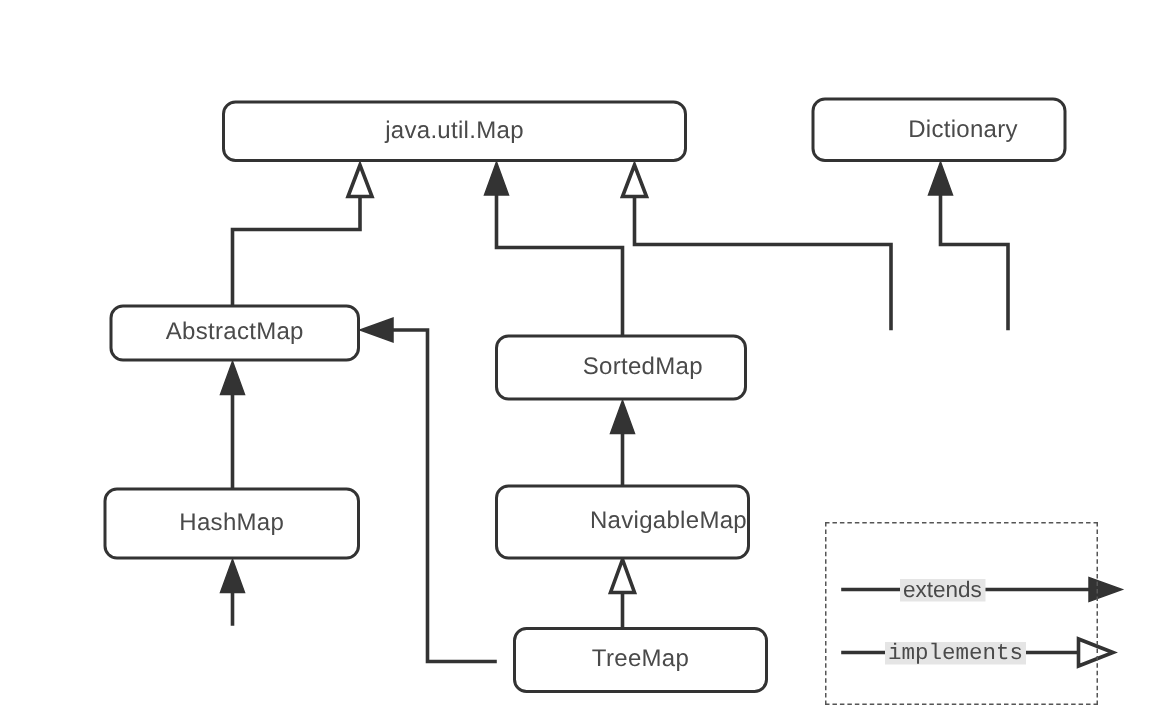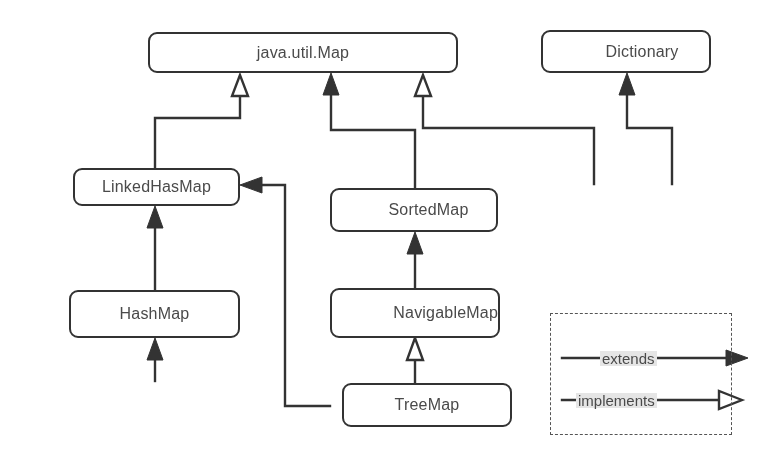--- a/index.html
+++ b/index.html
@@ -9,20 +9,21 @@
   }
   body {
     font-family: "Liberation Sans", sans-serif;
   }
   #diagram-root {
     position: relative;
     width: 779px;
     height: 438px;
     background: #ffffff;
     overflow: hidden;
+    margin-top: 35px;
   }
   #diagram-svg {
     position: absolute;
     left: 0;
     top: 0;
     width: 779px;
     height: 473px;
   }
   .class-box {
     position: absolute;
@@ -126,21 +127,21 @@
 
   <div class="class-box" style="left:148px; top:32px; width:310px; height:41px;">
     <span class="class-label">java.util.Map</span>
   </div>
 
   <div class="class-box" style="left:541px; top:30px; width:170px; height:43px;padding-left:32px;">
     <span class="class-label">Dictionary</span>
   </div>
 
   <div class="class-box" style="left:73px; top:168px; width:167px; height:38px;">
-    <span class="class-label">LinkedHasMap</span>
+    <span class="class-label">AbstractMap</span>
   </div>
 
   <div class="class-box" style="left:330px; top:188px; width:168px; height:44px;padding-left:29px;">
     <span class="class-label">SortedMap</span>
   </div>
 
 
   <div class="class-box" style="left:69px; top:290px; width:171px; height:48px;align-items:center;">
     <span class="class-label">HashMap</span>
   </div>
@@ -151,15 +152,15 @@
 
 
   <div class="class-box" style="left:342px; top:383px; width:170px; height:44px;">
     <span class="class-label">TreeMap</span>
   </div>
 
   <div class="legend-box" style="left:550px; top:313px; width:182px; height:122px;"></div>
 
   <div class="legend-label" style="left:600px; top:351px;">extends</div>
 
-  <div class="legend-label" style="left:576px; top:393px;">implements</div>
+  <div class="legend-label" style="left:590px; top:393px;font-family:Liberation Mono, monospace;">implements</div>
 
 </div>
 
 </body></html>

